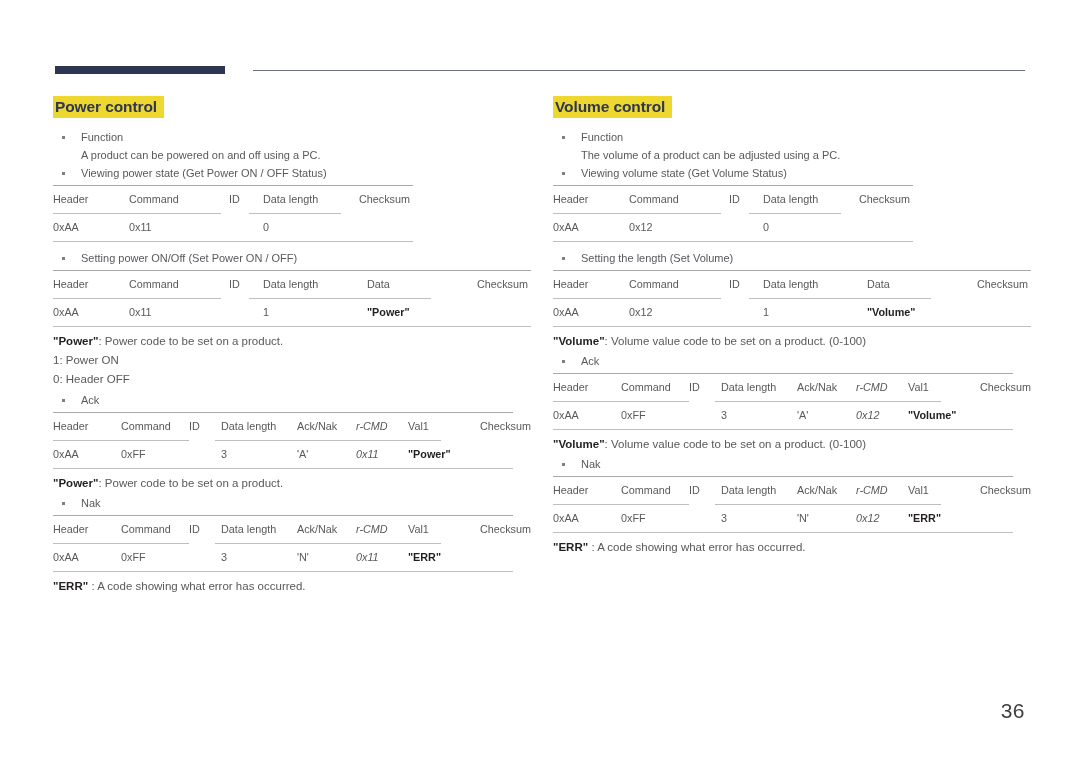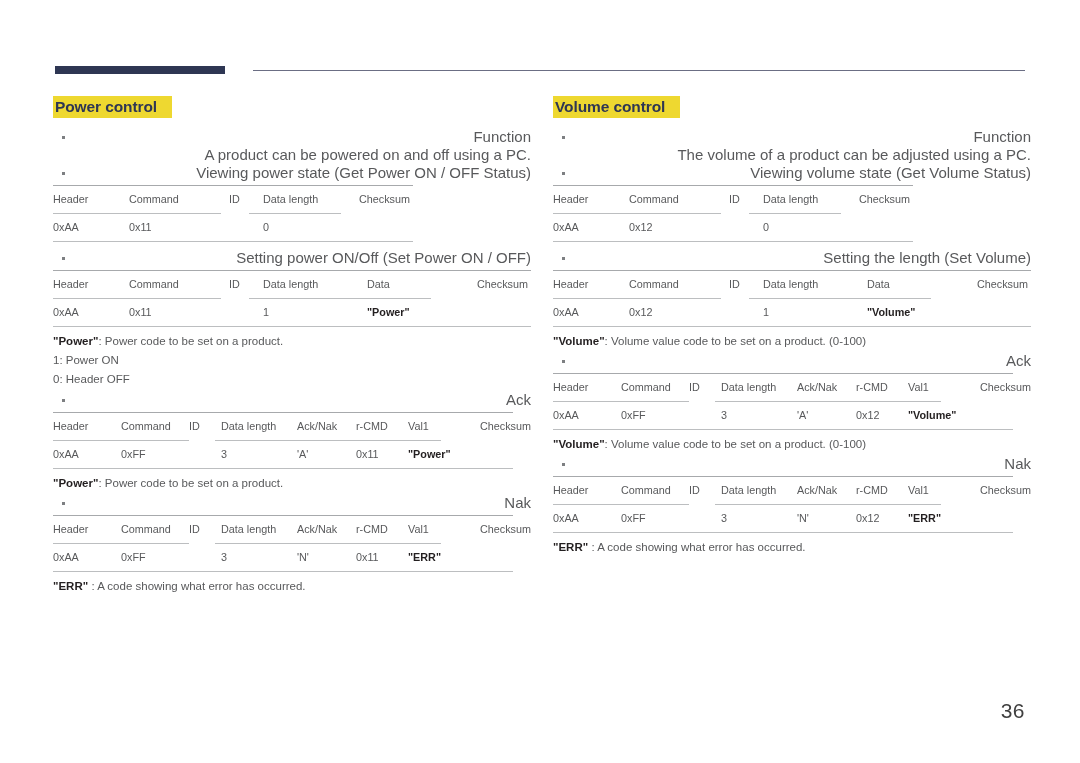--- a/index.html
+++ b/index.html
@@ -56,35 +56,34 @@
   .col-left  { left: 53px;  width: 478px; }
   .col-right { left: 553px; width: 478px; }
 
   
   .section-heading {
     font-size: 15.5px;
     font-weight: bold;
     color: #2e3653;
     background: #eed830;
     display: inline-block;
-    padding: 1px 15px 2px 2px;
+    padding: 1px 7px 2px 2px;
     line-height: 1.25;
     margin: 0 0 11px 0;
     letter-spacing: -0.1px;
   }
 
   
   .bullet {
     position: relative;
     padding-left: 28px;
-    font-size: 15px;
+    font-size: 11px;
     line-height: 16px;
     color: #58595b;
     margin: 0 0 2px 0;
-    text-align: right;
   }
   .bullet::before {
     content: "";
     position: absolute;
     left: 9px;
     top: 7px;
     width: 2.5px;
     height: 2.5px;
     background: #7d7f82;
   }
@@ -156,21 +155,21 @@
   .t6 .c3 { width: 100px; }
   .t6 .c4 { width: 106px; }
   .t6 .c5 { width: 74px; }
 
   
   .t8 .c0 { width: 64px; }
   .t8 .c1 { width: 64px; }
   .t8 .c2 { width: 28px; }
   .t8 .c3 { width: 72px; }
   .t8 .c4 { width: 55px; }
-  .t8 .c5 { width: 48px; }
+  .t8 .c5 { width: 48px; font-style: italic; }
   .t8 .c6 { width: 68px; }
   .t8 .c7 { width: 62px; }
 
   .t5 { width: 360px; }
   .t6 { width: 478px; }
   .t8 { width: 460px; }
 
   
   .page-number {
     position: absolute;

